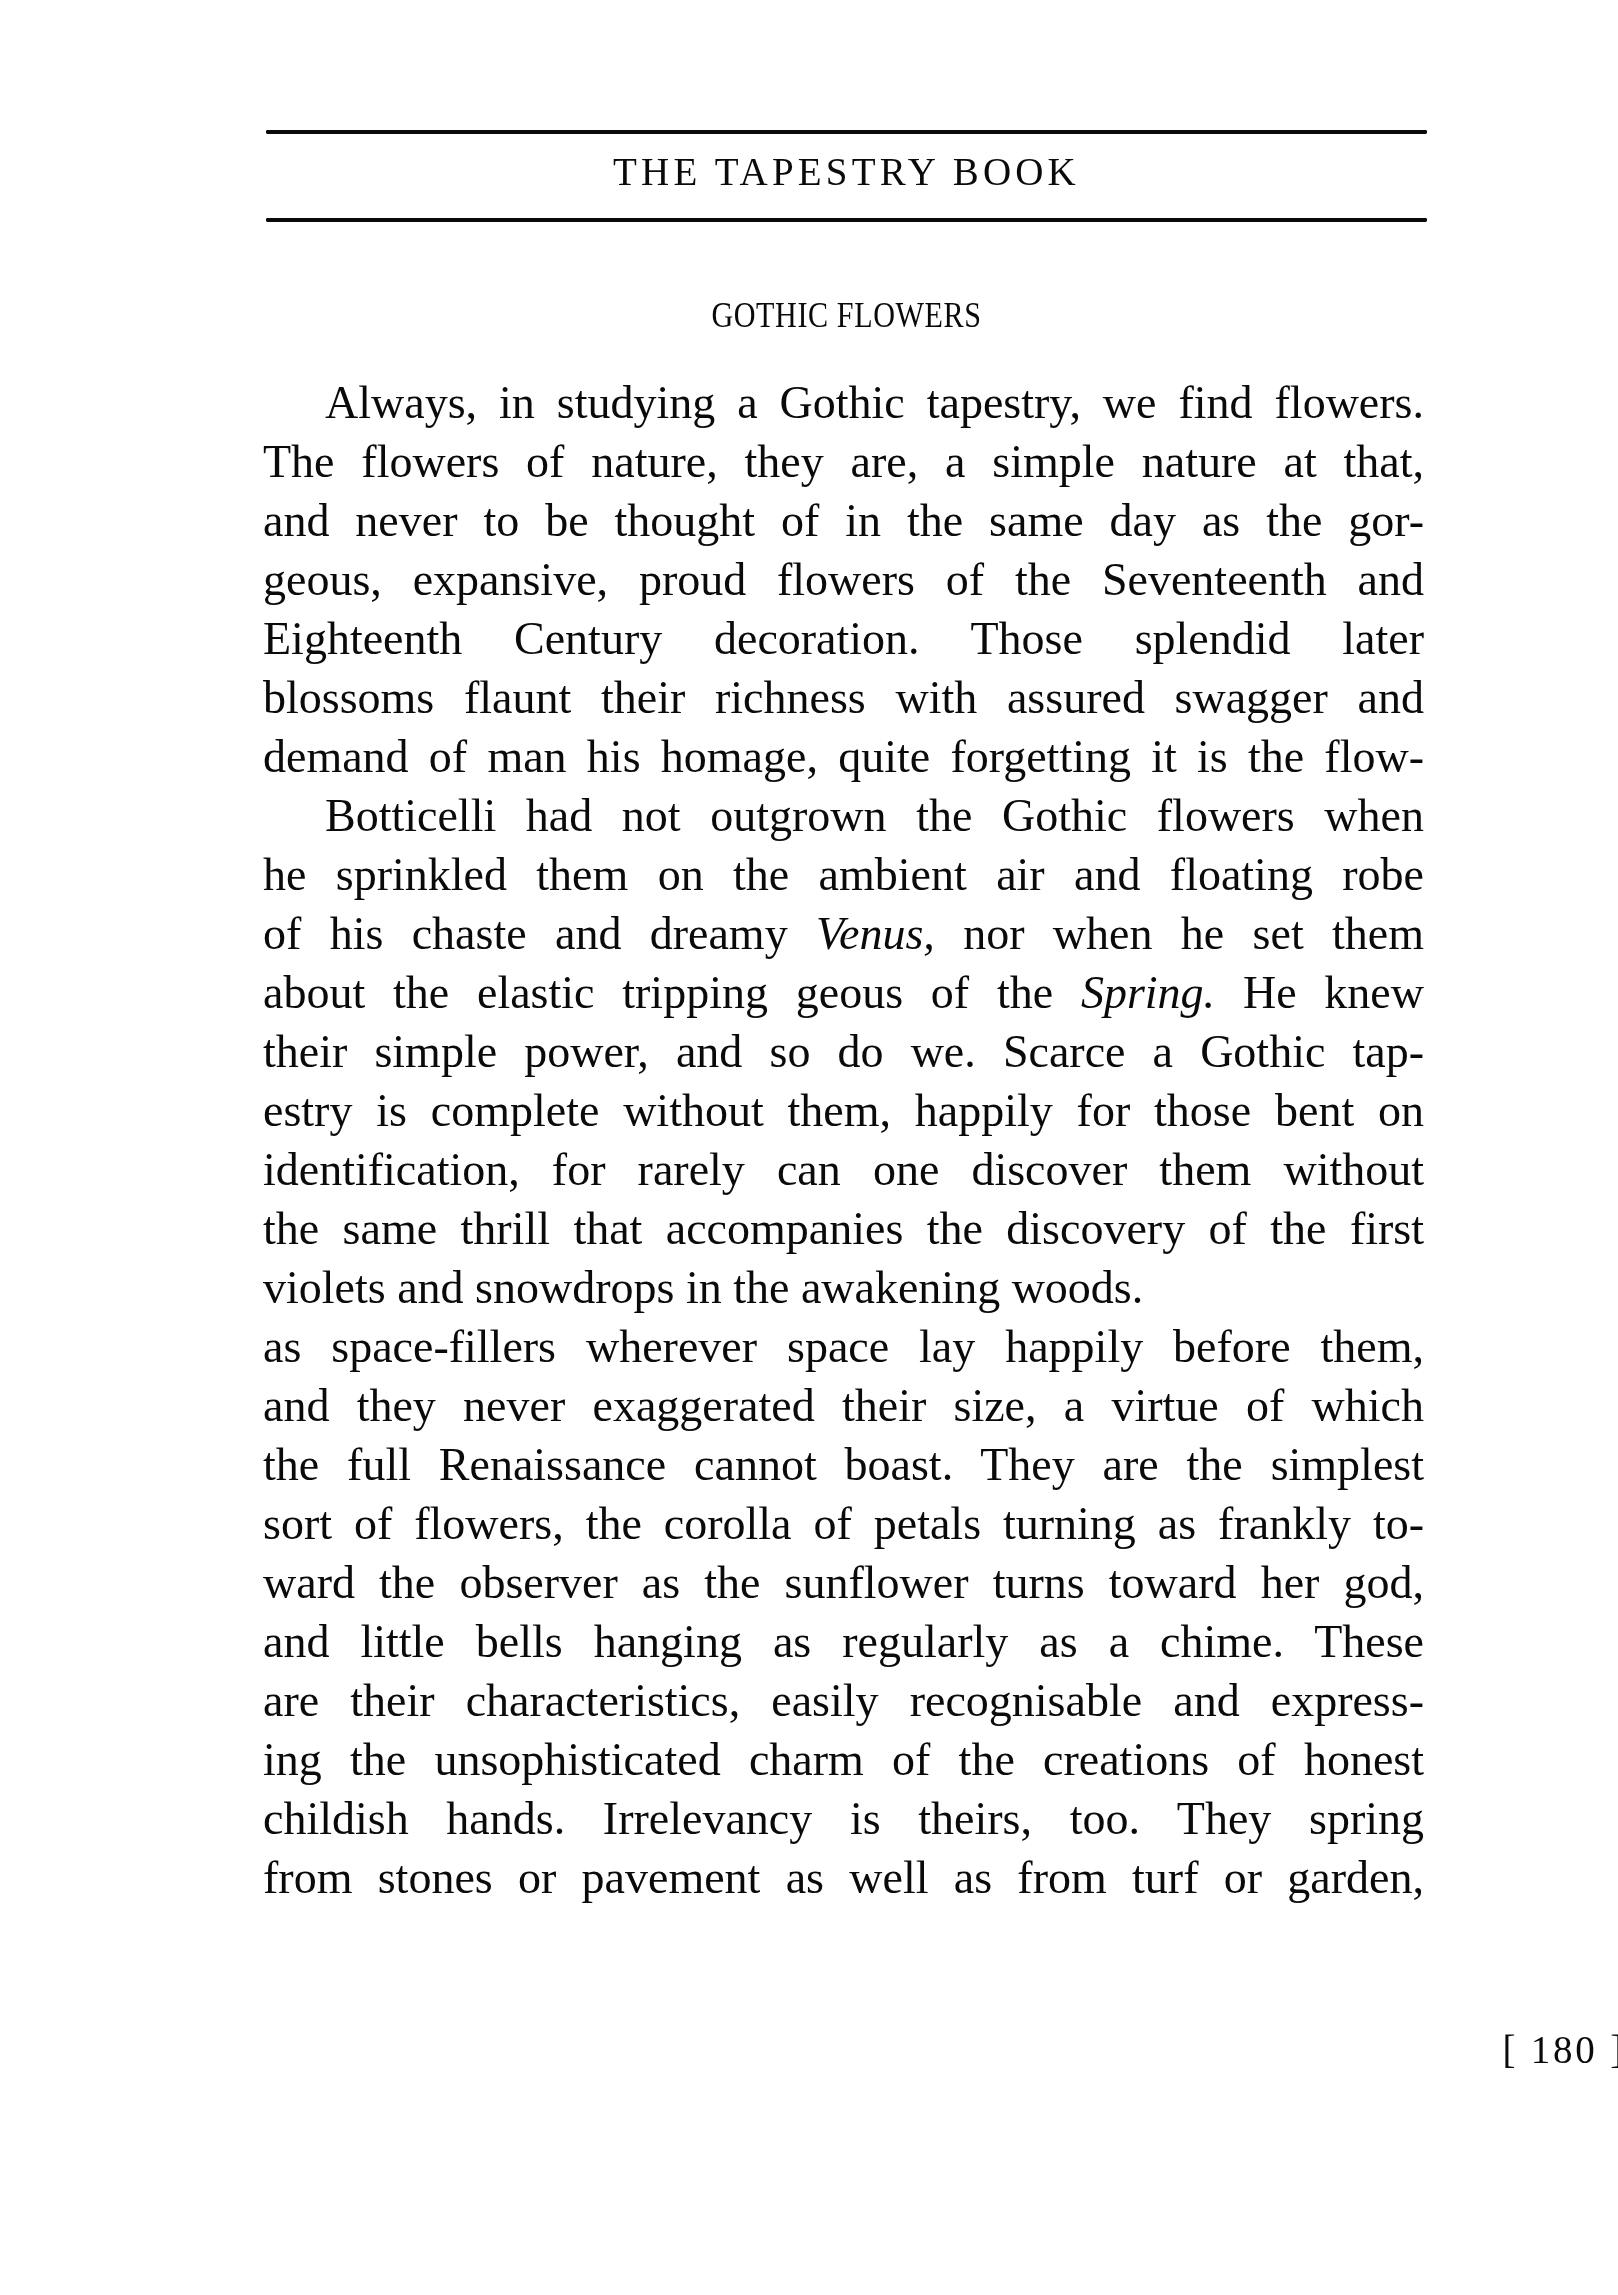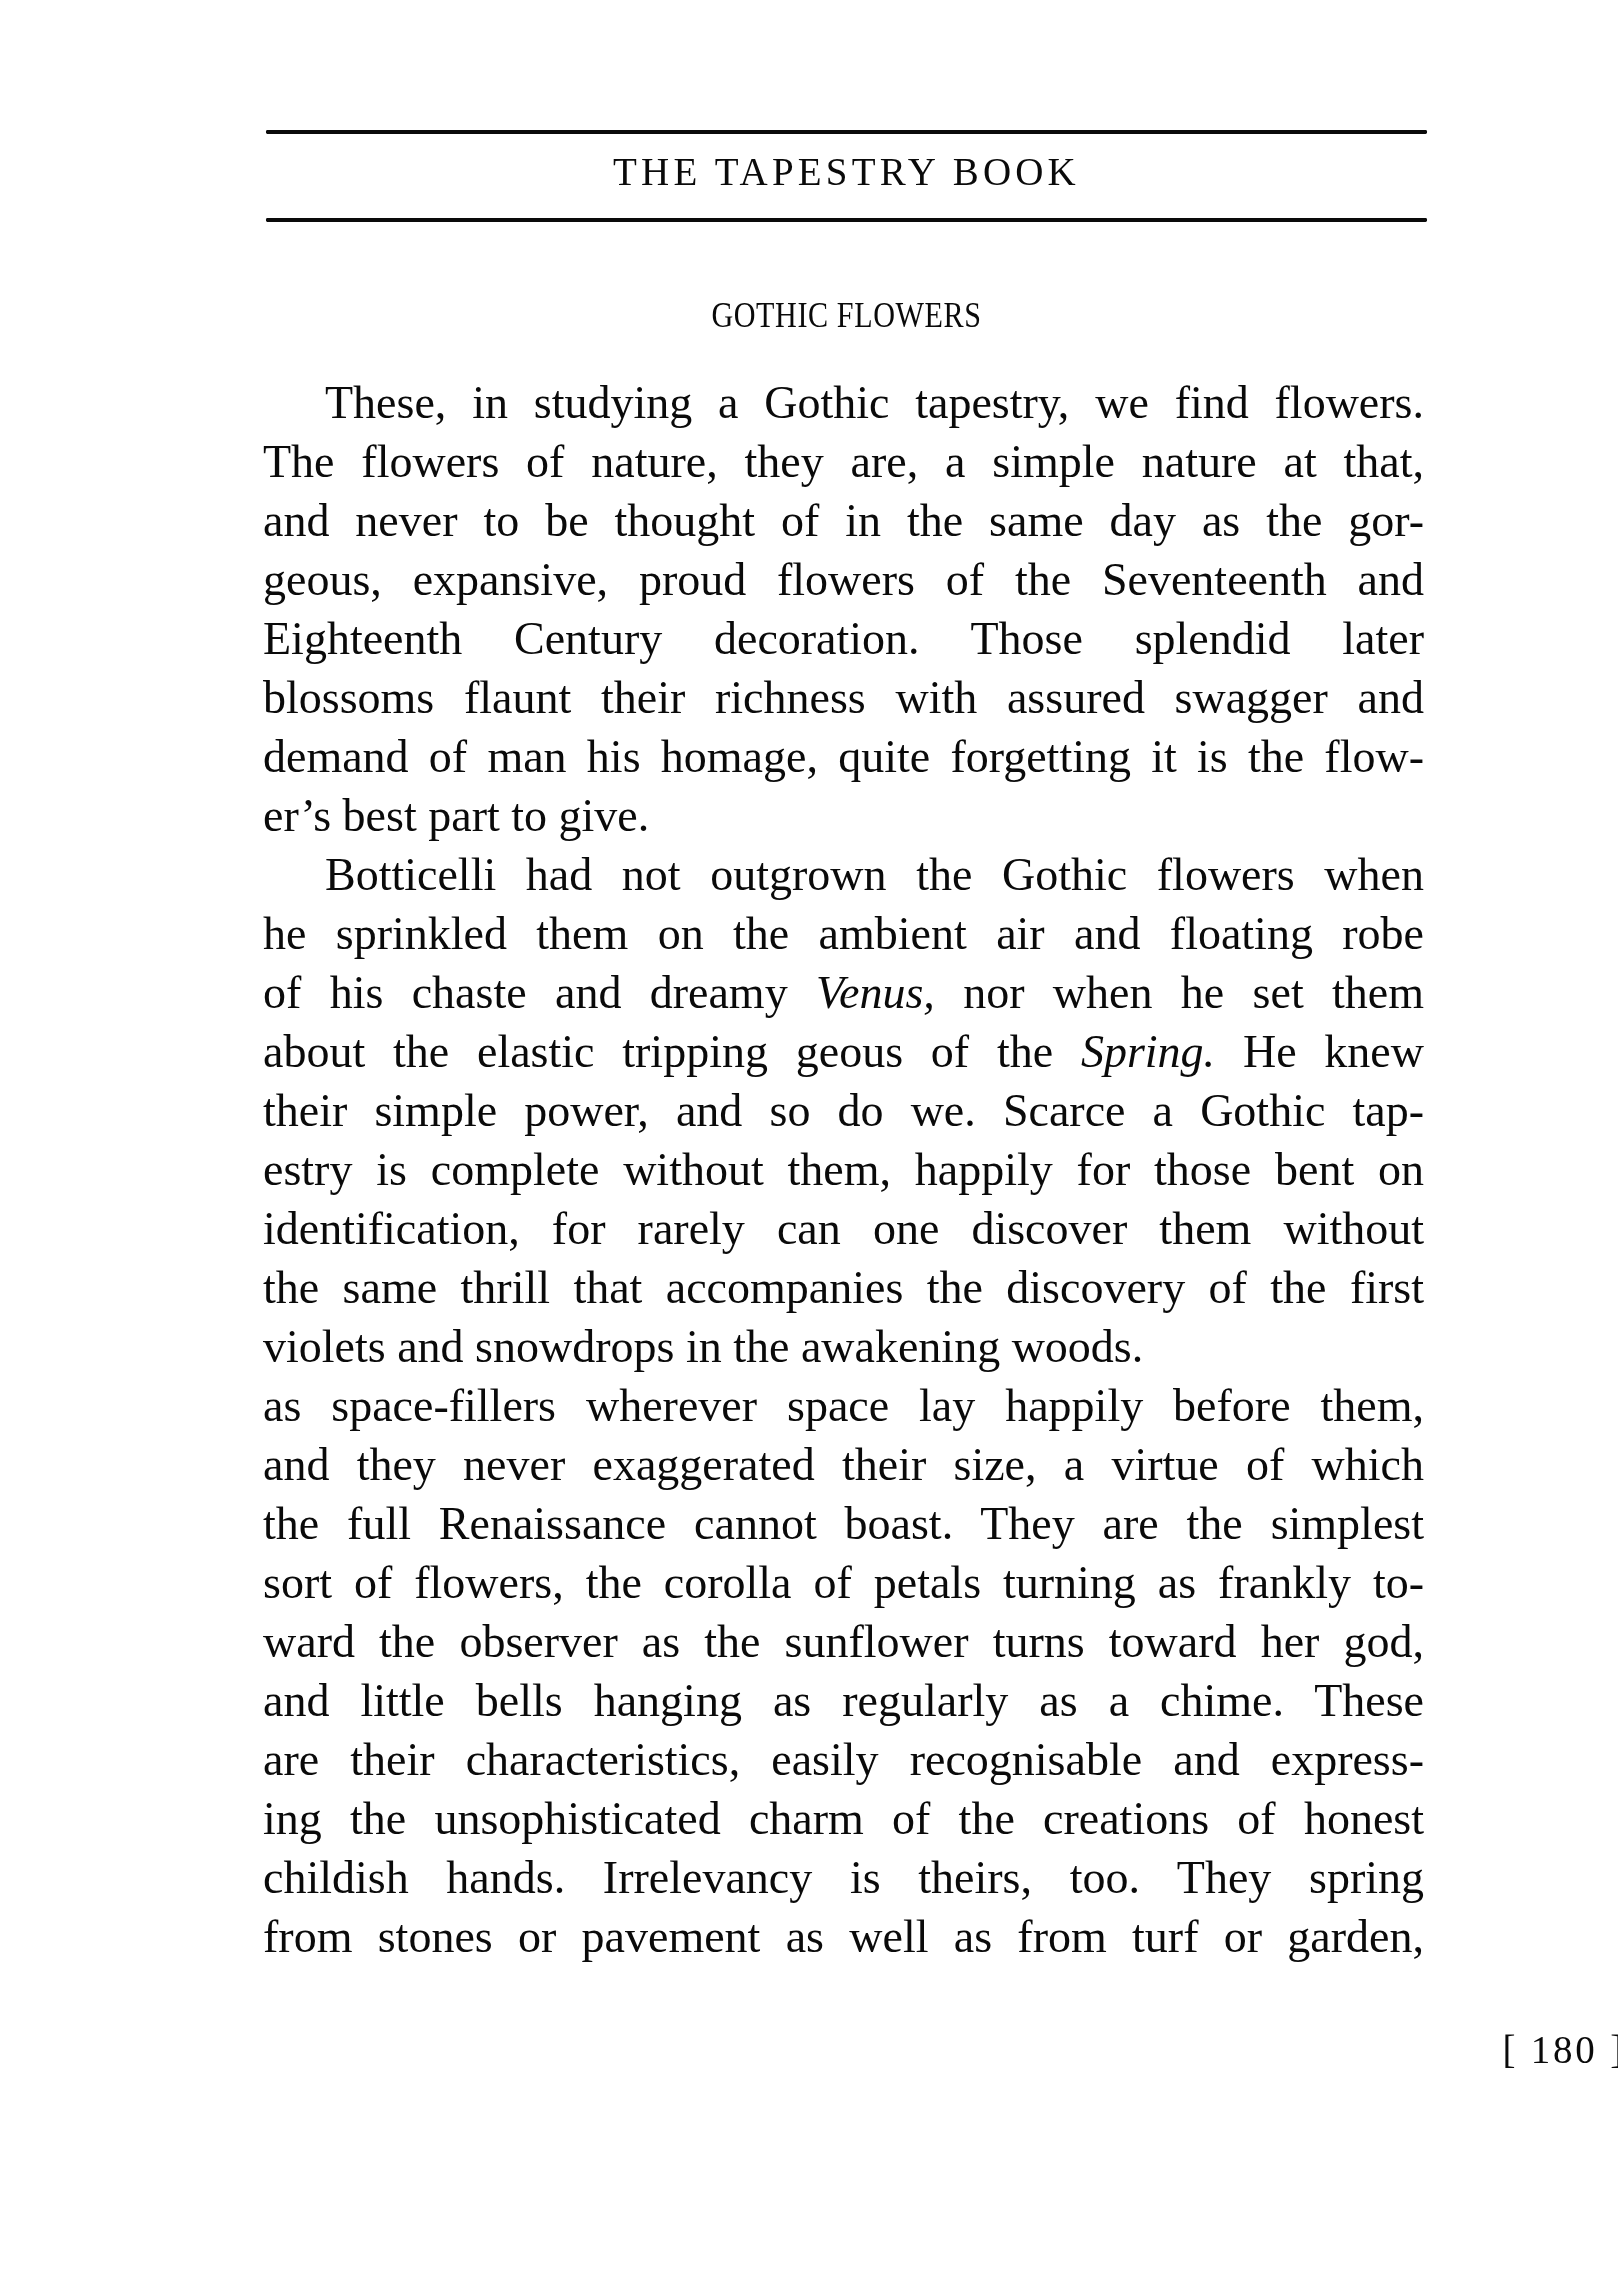--- a/index.html
+++ b/index.html
@@ -93,28 +93,27 @@
 
 <div class="page">
   <div class="rule top"></div>
   <div class="running-head">THE TAPESTRY BOOK</div>
   <div class="rule bottom"></div>
 
   <div class="section-title">GOTHIC FLOWERS</div>
 
   <div class="body-text" id="body-text">
       <div class="paragraph">
-        <span class="line indent"><span>These, in studying a Gothic tapestry, we find flowers.</span></span>
+        <span class="line indent"><span>Always, in studying a Gothic tapestry, we find flowers.</span></span>
         <span class="line"><span>The flowers of nature, they are, a simple nature at that,</span></span>
         <span class="line"><span>and never to be thought of in the same day as the gor-</span></span>
         <span class="line"><span>geous, expansive, proud flowers of the Seventeenth and</span></span>
         <span class="line"><span>Eighteenth Century decoration.  Those splendid later</span></span>
         <span class="line"><span>blossoms flaunt their richness with assured swagger and</span></span>
         <span class="line"><span>demand of man his homage, quite forgetting it is the flow-</span></span>
-        <span class="line last"><span>er’s best part to give.</span></span>
       </div>
       <div class="paragraph">
         <span class="line indent"><span>Botticelli had not outgrown the Gothic flowers when</span></span>
         <span class="line"><span>he sprinkled them on the ambient air and floating robe</span></span>
         <span class="line"><span>of his chaste and dreamy </span><span class="it">Venus,</span><span> nor when he set them</span></span>
         <span class="line"><span>about the elastic tripping geous of the </span><span class="it">Spring.</span><span>  He knew</span></span>
         <span class="line"><span>their simple power, and so do we.  Scarce a Gothic tap-</span></span>
         <span class="line"><span>estry is complete without them, happily for those bent on</span></span>
         <span class="line"><span>identification, for rarely can one discover them without</span></span>
         <span class="line"><span>the same thrill that accompanies the discovery of the first</span></span>

